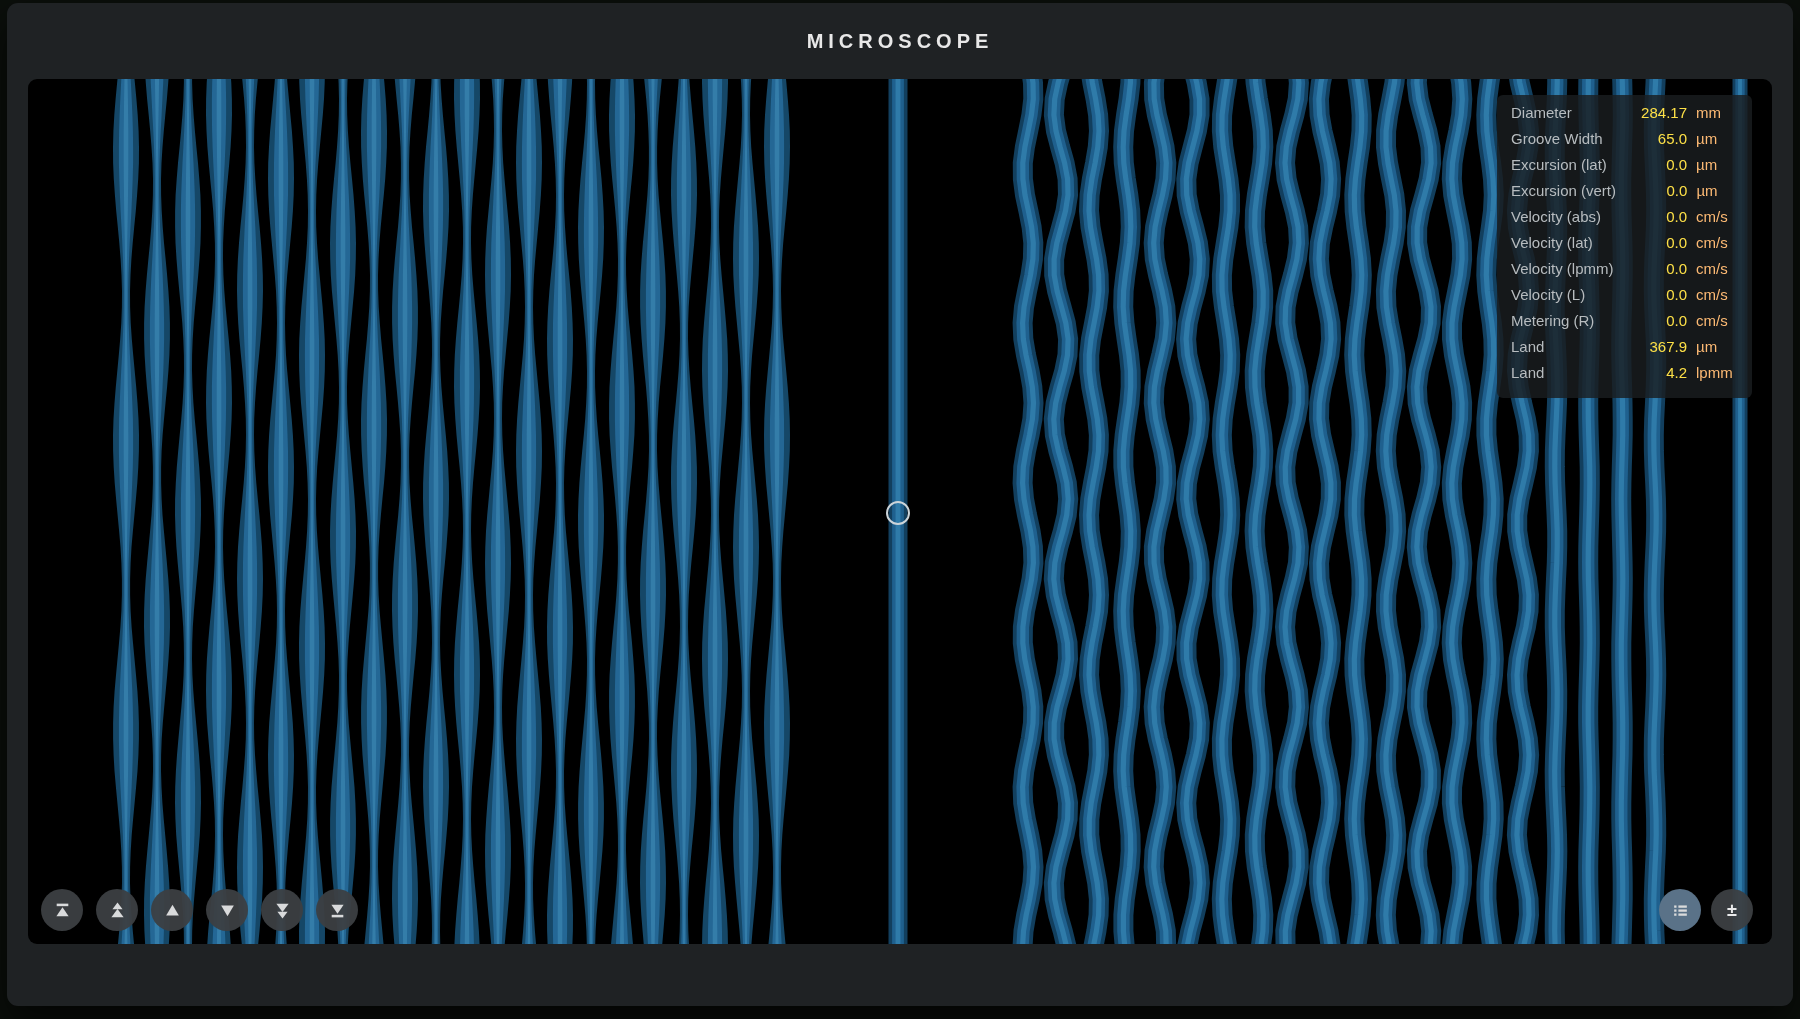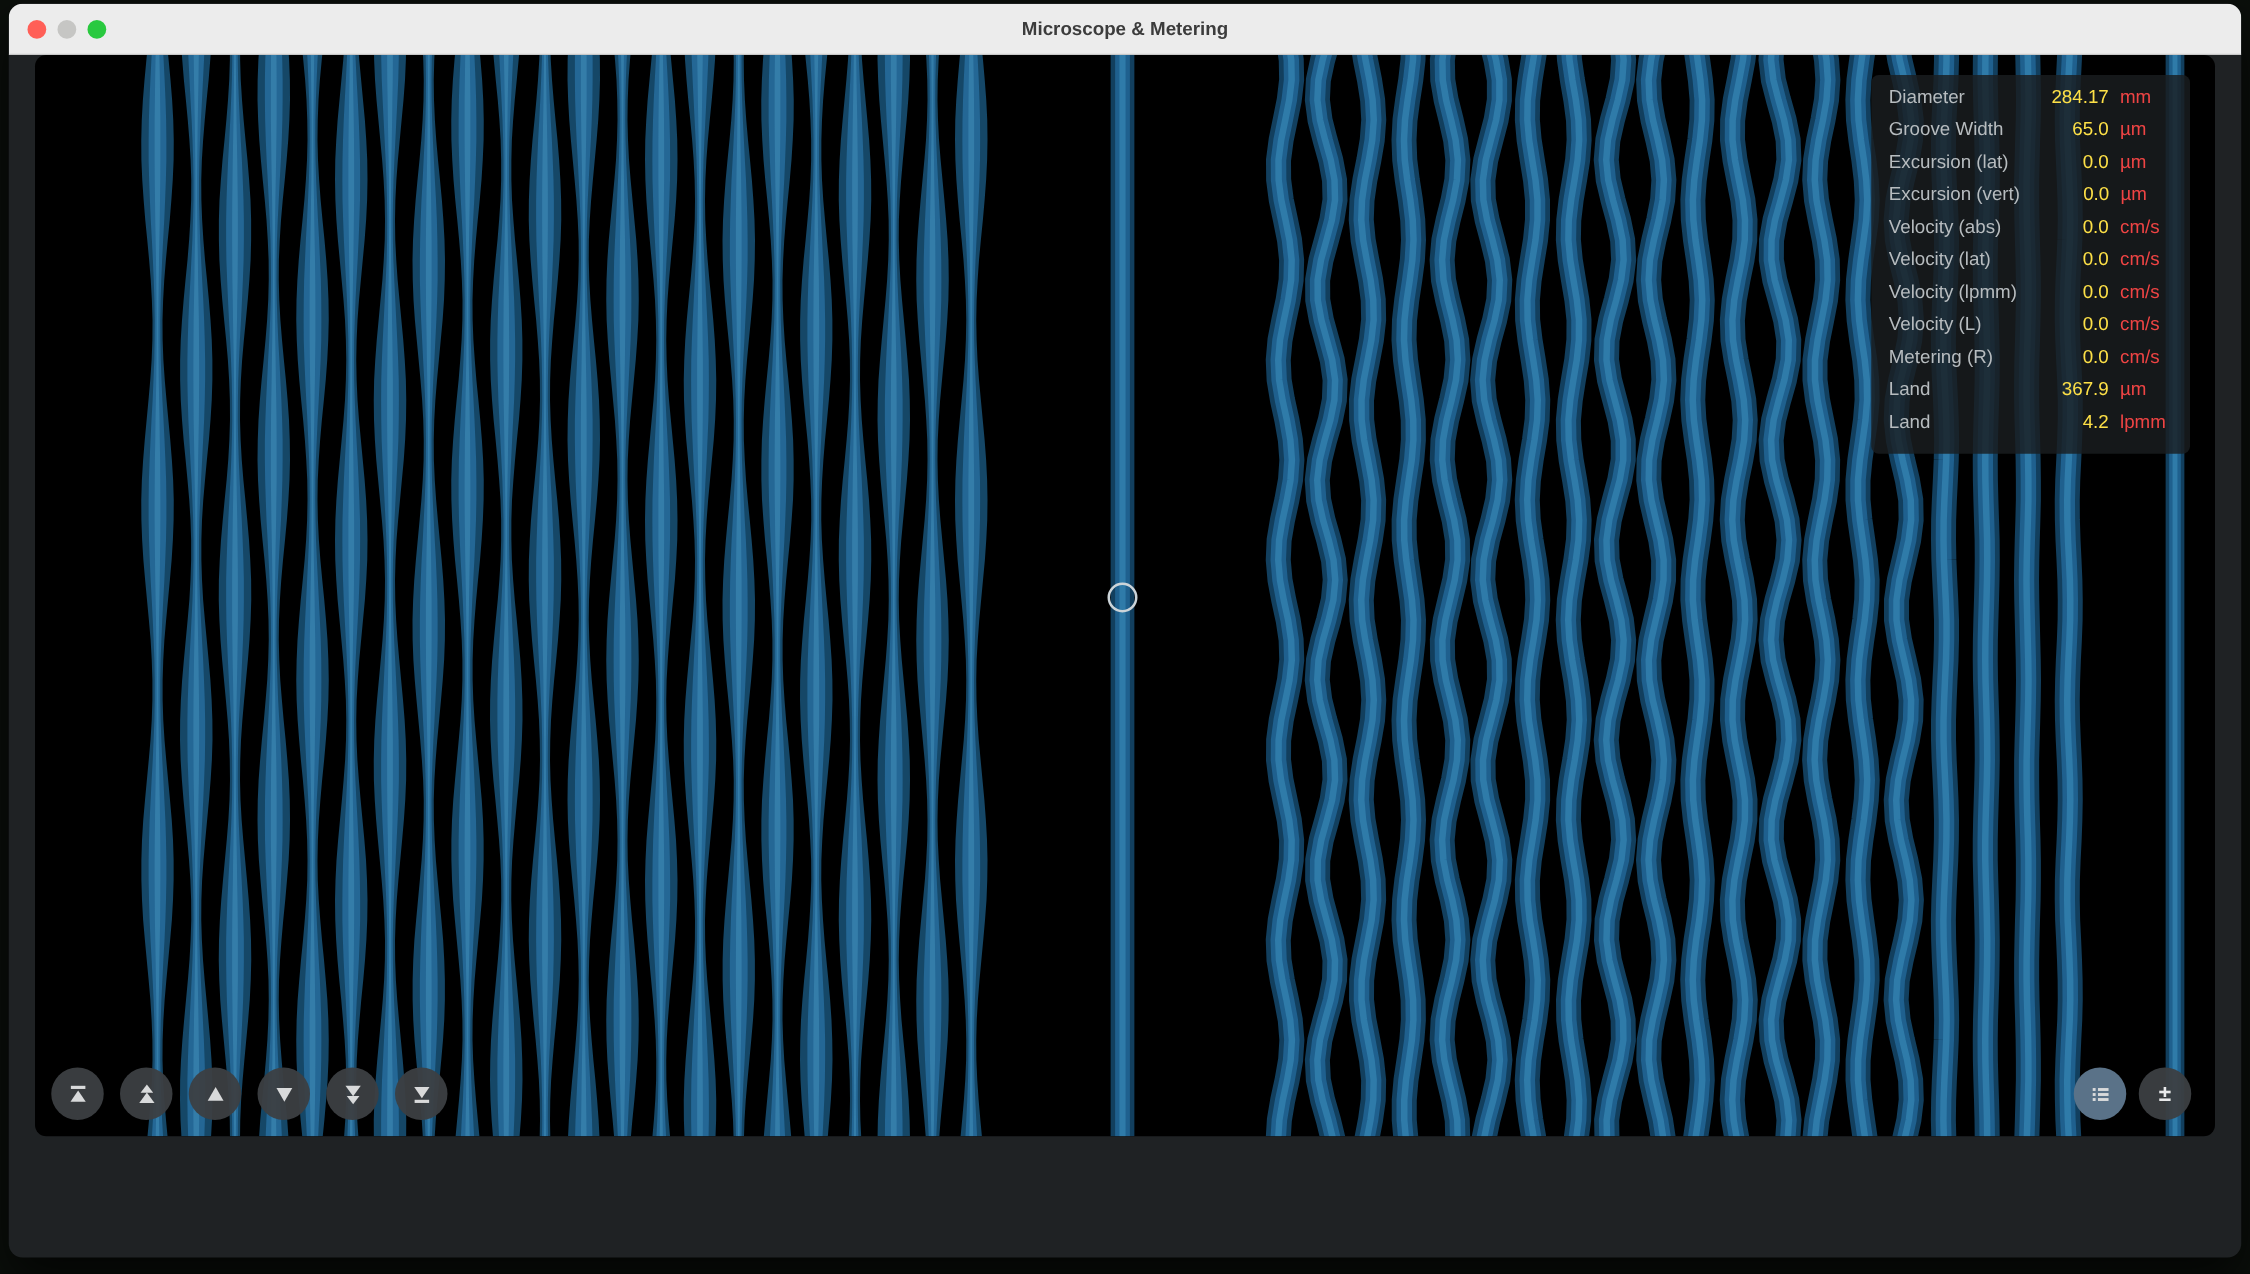--- a/index.html
+++ b/index.html
@@ -18,44 +18,39 @@
   .header{height:76px;display:flex;align-items:center;justify-content:center;}
   .header-title{color:#e8e8e8;font-size:20px;font-weight:bold;letter-spacing:5px;}
   .scope{position:relative;margin:0 21px;width:1744px;height:865px;background:#000;
     border-radius:9px;overflow:hidden;}
   .scope svg{position:absolute;left:0;top:0;width:100%;height:100%;display:block;}
   .panel{position:absolute;top:16px;right:20px;width:255px;box-sizing:border-box;
     background:rgba(26,29,32,0.82);border-radius:6px;padding:9px 12px 8px 14px;z-index:3;}
   .mrow{display:flex;height:26px;font-size:15px;}
   .mlabel{flex:1;color:#b7bcbf;white-space:nowrap;}
   .mvalue{width:72px;text-align:right;color:#fde047;}
-  .munit{width:44px;margin-left:9px;text-align:left;color:#ef4444;}
+  .munit{width:44px;margin-left:9px;text-align:left;color:#fdba74;}
   .navbar{position:absolute;left:13px;bottom:13px;display:flex;gap:13px;z-index:4;}
   .rightbar{position:absolute;right:19px;bottom:13px;display:flex;gap:10px;z-index:4;}
   .cbtn{width:42px;height:42px;border-radius:50%;background:rgba(60,63,66,0.95);border:none;
     display:flex;align-items:center;justify-content:center;cursor:pointer;padding:0;}
   .cbtn.active{background:#5a7288;}
   .cbtn svg{position:static;width:19px;height:19px;display:block;}
   .glyph{fill:#d9dadb;}
   .pm{color:#e9eaeb;font-size:18px;font-weight:bold;line-height:1;}
 </style>
 </head>
 <body>
 
 <div class="window">
 
-  <div class="titlebar">
-    <div class="traffic">
-      <div class="tl red"></div>
-      <div class="tl gray"></div>
-      <div class="tl green"></div>
-    </div>
-    <div class="win-title">Microscope &amp; Metering</div>
+
+  <div class="header">
+    <div class="header-title">MICROSCOPE</div>
   </div>
-
 
   <div class="scope">
     <svg id="groove-svg" preserveAspectRatio="none" viewBox="0 0 1744 865">
         <path d="M90.7 -12 L 89.1 4 L 87.6 20 L 86.3 36 L 85.4 52 L 85.0 68 L 85.1 84 L 85.8 100 L 86.9 116 L 88.2 132 L 89.8 148 L 91.3 164 L 92.6 180 L 93.5 196 L 94.0 212 L 93.9 228 L 93.3 244 L 92.2 260 L 90.8 276 L 89.3 292 L 87.8 308 L 86.5 324 L 85.5 340 L 85.0 356 L 85.1 372 L 85.7 388 L 86.7 404 L 88.1 420 L 89.6 436 L 91.1 452 L 92.5 468 L 93.4 484 L 93.9 500 L 93.9 516 L 93.4 532 L 92.4 548 L 91.0 564 L 89.5 580 L 88.0 596 L 86.6 612 L 85.6 628 L 85.1 644 L 85.1 660 L 85.6 676 L 86.5 692 L 87.9 708 L 89.4 724 L 90.9 740 L 92.3 756 L 93.3 772 L 93.9 788 L 94.0 804 L 93.5 820 L 92.5 836 L 91.2 852 L 89.7 868 L 106.3 868 L 104.8 852 L 103.5 836 L 102.5 820 L 102.0 804 L 102.1 788 L 102.7 772 L 103.7 756 L 105.1 740 L 106.6 724 L 108.1 708 L 109.5 692 L 110.4 676 L 110.9 660 L 110.9 644 L 110.4 628 L 109.4 612 L 108.0 596 L 106.5 580 L 105.0 564 L 103.6 548 L 102.6 532 L 102.1 516 L 102.1 500 L 102.6 484 L 103.5 468 L 104.9 452 L 106.4 436 L 107.9 420 L 109.3 404 L 110.3 388 L 110.9 372 L 111.0 356 L 110.5 340 L 109.5 324 L 108.2 308 L 106.7 292 L 105.2 276 L 103.8 260 L 102.7 244 L 102.1 228 L 102.0 212 L 102.5 196 L 103.4 180 L 104.7 164 L 106.2 148 L 107.8 132 L 109.1 116 L 110.2 100 L 110.9 84 L 111.0 68 L 110.6 52 L 109.7 36 L 108.4 20 L 106.9 4 L 105.3 -12 Z" fill="#154767"></path>
         <path d="M94.0 -12 L 93.1 4 L 92.3 20 L 91.6 36 L 91.1 52 L 90.9 68 L 90.9 84 L 91.3 100 L 91.9 116 L 92.6 132 L 93.5 148 L 94.3 164 L 95.0 180 L 95.5 196 L 95.8 212 L 95.7 228 L 95.4 244 L 94.8 260 L 94.1 276 L 93.2 292 L 92.4 308 L 91.7 324 L 91.1 340 L 90.9 356 L 90.9 372 L 91.2 388 L 91.8 404 L 92.5 420 L 93.4 436 L 94.2 452 L 94.9 468 L 95.5 484 L 95.8 500 L 95.8 516 L 95.5 532 L 94.9 548 L 94.2 564 L 93.3 580 L 92.5 596 L 91.7 612 L 91.2 628 L 90.9 644 L 90.9 660 L 91.2 676 L 91.7 692 L 92.4 708 L 93.3 724 L 94.1 740 L 94.9 756 L 95.4 772 L 95.7 788 L 95.8 804 L 95.5 820 L 95.0 836 L 94.3 852 L 93.4 868 L 102.6 868 L 101.7 852 L 101.0 836 L 100.5 820 L 100.2 804 L 100.3 788 L 100.6 772 L 101.1 756 L 101.9 740 L 102.7 724 L 103.6 708 L 104.3 692 L 104.8 676 L 105.1 660 L 105.1 644 L 104.8 628 L 104.3 612 L 103.5 596 L 102.7 580 L 101.8 564 L 101.1 548 L 100.5 532 L 100.2 516 L 100.2 500 L 100.5 484 L 101.1 468 L 101.8 452 L 102.6 436 L 103.5 420 L 104.2 404 L 104.8 388 L 105.1 372 L 105.1 356 L 104.9 340 L 104.3 324 L 103.6 308 L 102.8 292 L 101.9 276 L 101.2 260 L 100.6 244 L 100.3 228 L 100.2 212 L 100.5 196 L 101.0 180 L 101.7 164 L 102.5 148 L 103.4 132 L 104.1 116 L 104.7 100 L 105.1 84 L 105.1 68 L 104.9 52 L 104.4 36 L 103.7 20 L 102.9 4 L 102.0 -12 Z" fill="#246795"></path>
         <path d="M96.7 -12 L 96.4 4 L 96.1 20 L 95.9 36 L 95.7 52 L 95.7 68 L 95.7 84 L 95.8 100 L 96.0 116 L 96.2 132 L 96.5 148 L 96.8 164 L 97.0 180 L 97.2 196 L 97.3 212 L 97.3 228 L 97.2 244 L 97.0 260 L 96.7 276 L 96.4 292 L 96.2 308 L 95.9 324 L 95.8 340 L 95.7 356 L 95.7 372 L 95.8 388 L 96.0 404 L 96.2 420 L 96.5 436 L 96.8 452 L 97.0 468 L 97.2 484 L 97.3 500 L 97.3 516 L 97.2 532 L 97.0 548 L 96.7 564 L 96.5 580 L 96.2 596 L 96.0 612 L 95.8 628 L 95.7 644 L 95.7 660 L 95.8 676 L 95.9 692 L 96.2 708 L 96.5 724 L 96.7 740 L 97.0 756 L 97.2 772 L 97.3 788 L 97.3 804 L 97.2 820 L 97.0 836 L 96.8 852 L 96.5 868 L 99.5 868 L 99.2 852 L 99.0 836 L 98.8 820 L 98.7 804 L 98.7 788 L 98.8 772 L 99.0 756 L 99.3 740 L 99.5 724 L 99.8 708 L 100.1 692 L 100.2 676 L 100.3 660 L 100.3 644 L 100.2 628 L 100.0 612 L 99.8 596 L 99.5 580 L 99.3 564 L 99.0 548 L 98.8 532 L 98.7 516 L 98.7 500 L 98.8 484 L 99.0 468 L 99.2 452 L 99.5 436 L 99.8 420 L 100.0 404 L 100.2 388 L 100.3 372 L 100.3 356 L 100.2 340 L 100.1 324 L 99.8 308 L 99.6 292 L 99.3 276 L 99.0 260 L 98.8 244 L 98.7 228 L 98.7 212 L 98.8 196 L 99.0 180 L 99.2 164 L 99.5 148 L 99.8 132 L 100.0 116 L 100.2 100 L 100.3 84 L 100.3 68 L 100.3 52 L 100.1 36 L 99.9 20 L 99.6 4 L 99.3 -12 Z" fill="#3e88b4" opacity="0.65"></path>
         <path d="M116.7 -12 L 117.8 4 L 119.1 20 L 120.7 36 L 122.2 52 L 123.5 68 L 124.5 84 L 125.0 100 L 124.9 116 L 124.3 132 L 123.3 148 L 122.0 164 L 120.4 180 L 118.9 196 L 117.6 212 L 116.6 228 L 116.1 244 L 116.1 260 L 116.6 276 L 117.6 292 L 118.9 308 L 120.5 324 L 122.0 340 L 123.4 356 L 124.4 372 L 124.9 388 L 124.9 404 L 124.4 420 L 123.5 436 L 122.1 452 L 120.6 468 L 119.1 484 L 117.7 500 L 116.7 516 L 116.1 532 L 116.0 548 L 116.5 564 L 117.5 580 L 118.8 596 L 120.3 612 L 121.8 628 L 123.2 644 L 124.3 660 L 124.9 676 L 125.0 692 L 124.5 708 L 123.6 724 L 122.3 740 L 120.8 756 L 119.3 772 L 117.9 788 L 116.8 804 L 116.1 820 L 116.0 836 L 116.4 852 L 117.3 868 L 140.7 868 L 141.6 852 L 142.0 836 L 141.9 820 L 141.2 804 L 140.1 788 L 138.7 772 L 137.2 756 L 135.7 740 L 134.4 724 L 133.5 708 L 133.0 692 L 133.1 676 L 133.7 660 L 134.8 644 L 136.2 628 L 137.7 612 L 139.2 596 L 140.5 580 L 141.5 564 L 142.0 548 L 141.9 532 L 141.3 516 L 140.3 500 L 138.9 484 L 137.4 468 L 135.9 452 L 134.5 436 L 133.6 420 L 133.1 404 L 133.1 388 L 133.6 372 L 134.6 356 L 136.0 340 L 137.5 324 L 139.1 308 L 140.4 292 L 141.4 276 L 141.9 260 L 141.9 244 L 141.4 228 L 140.4 212 L 139.1 196 L 137.6 180 L 136.0 164 L 134.7 148 L 133.7 132 L 133.1 116 L 133.0 100 L 133.5 84 L 134.5 68 L 135.8 52 L 137.3 36 L 138.9 20 L 140.2 4 L 141.3 -12 Z" fill="#154767"></path>
         <path d="M122.2 -12 L 122.8 4 L 123.6 20 L 124.4 36 L 125.3 52 L 126.0 68 L 126.5 84 L 126.8 100 L 126.8 116 L 126.4 132 L 125.9 148 L 125.1 164 L 124.3 180 L 123.4 196 L 122.7 212 L 122.2 228 L 121.9 244 L 121.9 260 L 122.2 276 L 122.7 292 L 123.5 308 L 124.3 324 L 125.2 340 L 125.9 356 L 126.5 372 L 126.8 388 L 126.8 404 L 126.5 420 L 126.0 436 L 125.2 452 L 124.4 468 L 123.5 484 L 122.8 500 L 122.2 516 L 121.9 532 L 121.9 548 L 122.1 564 L 122.7 580 L 123.4 596 L 124.2 612 L 125.1 628 L 125.8 644 L 126.4 660 L 126.7 676 L 126.8 692 L 126.5 708 L 126.0 724 L 125.3 740 L 124.5 756 L 123.7 772 L 122.9 788 L 122.3 804 L 121.9 820 L 121.9 836 L 122.1 852 L 122.6 868 L 135.4 868 L 135.9 852 L 136.1 836 L 136.1 820 L 135.7 804 L 135.1 788 L 134.3 772 L 133.5 756 L 132.7 740 L 132.0 724 L 131.5 708 L 131.2 692 L 131.3 676 L 131.6 660 L 132.2 644 L 132.9 628 L 133.8 612 L 134.6 596 L 135.3 580 L 135.9 564 L 136.1 548 L 136.1 532 L 135.8 516 L 135.2 500 L 134.5 484 L 133.6 468 L 132.8 452 L 132.0 436 L 131.5 420 L 131.2 404 L 131.2 388 L 131.5 372 L 132.1 356 L 132.8 340 L 133.7 324 L 134.5 308 L 135.3 292 L 135.8 276 L 136.1 260 L 136.1 244 L 135.8 228 L 135.3 212 L 134.6 196 L 133.7 180 L 132.9 164 L 132.1 148 L 131.6 132 L 131.2 116 L 131.2 100 L 131.5 84 L 132.0 68 L 132.7 52 L 133.6 36 L 134.4 20 L 135.2 4 L 135.8 -12 Z" fill="#246795"></path>
         <path d="M126.8 -12 L 127.0 4 L 127.2 20 L 127.5 36 L 127.8 52 L 128.0 68 L 128.2 84 L 128.3 100 L 128.3 116 L 128.2 132 L 128.0 148 L 127.7 164 L 127.5 180 L 127.2 196 L 126.9 212 L 126.8 228 L 126.7 244 L 126.7 260 L 126.8 276 L 126.9 292 L 127.2 308 L 127.5 324 L 127.7 340 L 128.0 356 L 128.2 372 L 128.3 388 L 128.3 404 L 128.2 420 L 128.0 436 L 127.8 452 L 127.5 468 L 127.2 484 L 127.0 500 L 126.8 516 L 126.7 532 L 126.7 548 L 126.8 564 L 126.9 580 L 127.2 596 L 127.4 612 L 127.7 628 L 128.0 644 L 128.1 660 L 128.3 676 L 128.3 692 L 128.2 708 L 128.0 724 L 127.8 740 L 127.5 756 L 127.2 772 L 127.0 788 L 126.8 804 L 126.7 820 L 126.7 836 L 126.7 852 L 126.9 868 L 131.1 868 L 131.3 852 L 131.3 836 L 131.3 820 L 131.2 804 L 131.0 788 L 130.8 772 L 130.5 756 L 130.2 740 L 130.0 724 L 129.8 708 L 129.7 692 L 129.7 676 L 129.9 660 L 130.0 644 L 130.3 628 L 130.6 612 L 130.8 596 L 131.1 580 L 131.2 564 L 131.3 548 L 131.3 532 L 131.2 516 L 131.0 500 L 130.8 484 L 130.5 468 L 130.2 452 L 130.0 436 L 129.8 420 L 129.7 404 L 129.7 388 L 129.8 372 L 130.0 356 L 130.3 340 L 130.5 324 L 130.8 308 L 131.1 292 L 131.2 276 L 131.3 260 L 131.3 244 L 131.2 228 L 131.1 212 L 130.8 196 L 130.5 180 L 130.3 164 L 130.0 148 L 129.8 132 L 129.7 116 L 129.7 100 L 129.8 84 L 130.0 68 L 130.2 52 L 130.5 36 L 130.8 20 L 131.0 4 L 131.2 -12 Z" fill="#3e88b4" opacity="0.65"></path>
         <path d="M155.9 -12 L 155.9 4 L 155.4 20 L 154.4 36 L 153.1 52 L 151.6 68 L 150.0 84 L 148.7 100 L 147.6 116 L 147.1 132 L 147.1 148 L 147.5 164 L 148.5 180 L 149.8 196 L 151.3 212 L 152.9 228 L 154.3 244 L 155.3 260 L 155.9 276 L 156.0 292 L 155.5 308 L 154.6 324 L 153.3 340 L 151.7 356 L 150.2 372 L 148.8 388 L 147.8 404 L 147.1 420 L 147.0 436 L 147.5 452 L 148.4 468 L 149.7 484 L 151.2 500 L 152.7 516 L 154.1 532 L 155.2 548 L 155.8 564 L 156.0 580 L 155.6 596 L 154.7 612 L 153.4 628 L 151.9 644 L 150.4 660 L 149.0 676 L 147.9 692 L 147.2 708 L 147.0 724 L 147.4 740 L 148.2 756 L 149.5 772 L 151.0 788 L 152.5 804 L 153.9 820 L 155.1 836 L 155.8 852 L 156.0 868 L 164.0 868 L 164.2 852 L 164.9 836 L 166.1 820 L 167.5 804 L 169.0 788 L 170.5 772 L 171.8 756 L 172.6 740 L 173.0 724 L 172.8 708 L 172.1 692 L 171.0 676 L 169.6 660 L 168.1 644 L 166.6 628 L 165.3 612 L 164.4 596 L 164.0 580 L 164.2 564 L 164.8 548 L 165.9 532 L 167.3 516 L 168.8 500 L 170.3 484 L 171.6 468 L 172.5 452 L 173.0 436 L 172.9 420 L 172.2 404 L 171.2 388 L 169.8 372 L 168.3 356 L 166.7 340 L 165.4 324 L 164.5 308 L 164.0 292 L 164.1 276 L 164.7 260 L 165.7 244 L 167.1 228 L 168.7 212 L 170.2 196 L 171.5 180 L 172.5 164 L 172.9 148 L 172.9 132 L 172.4 116 L 171.3 100 L 170.0 84 L 168.4 68 L 166.9 52 L 165.6 36 L 164.6 20 L 164.1 4 L 164.1 -12 Z" fill="#154767"></path>

